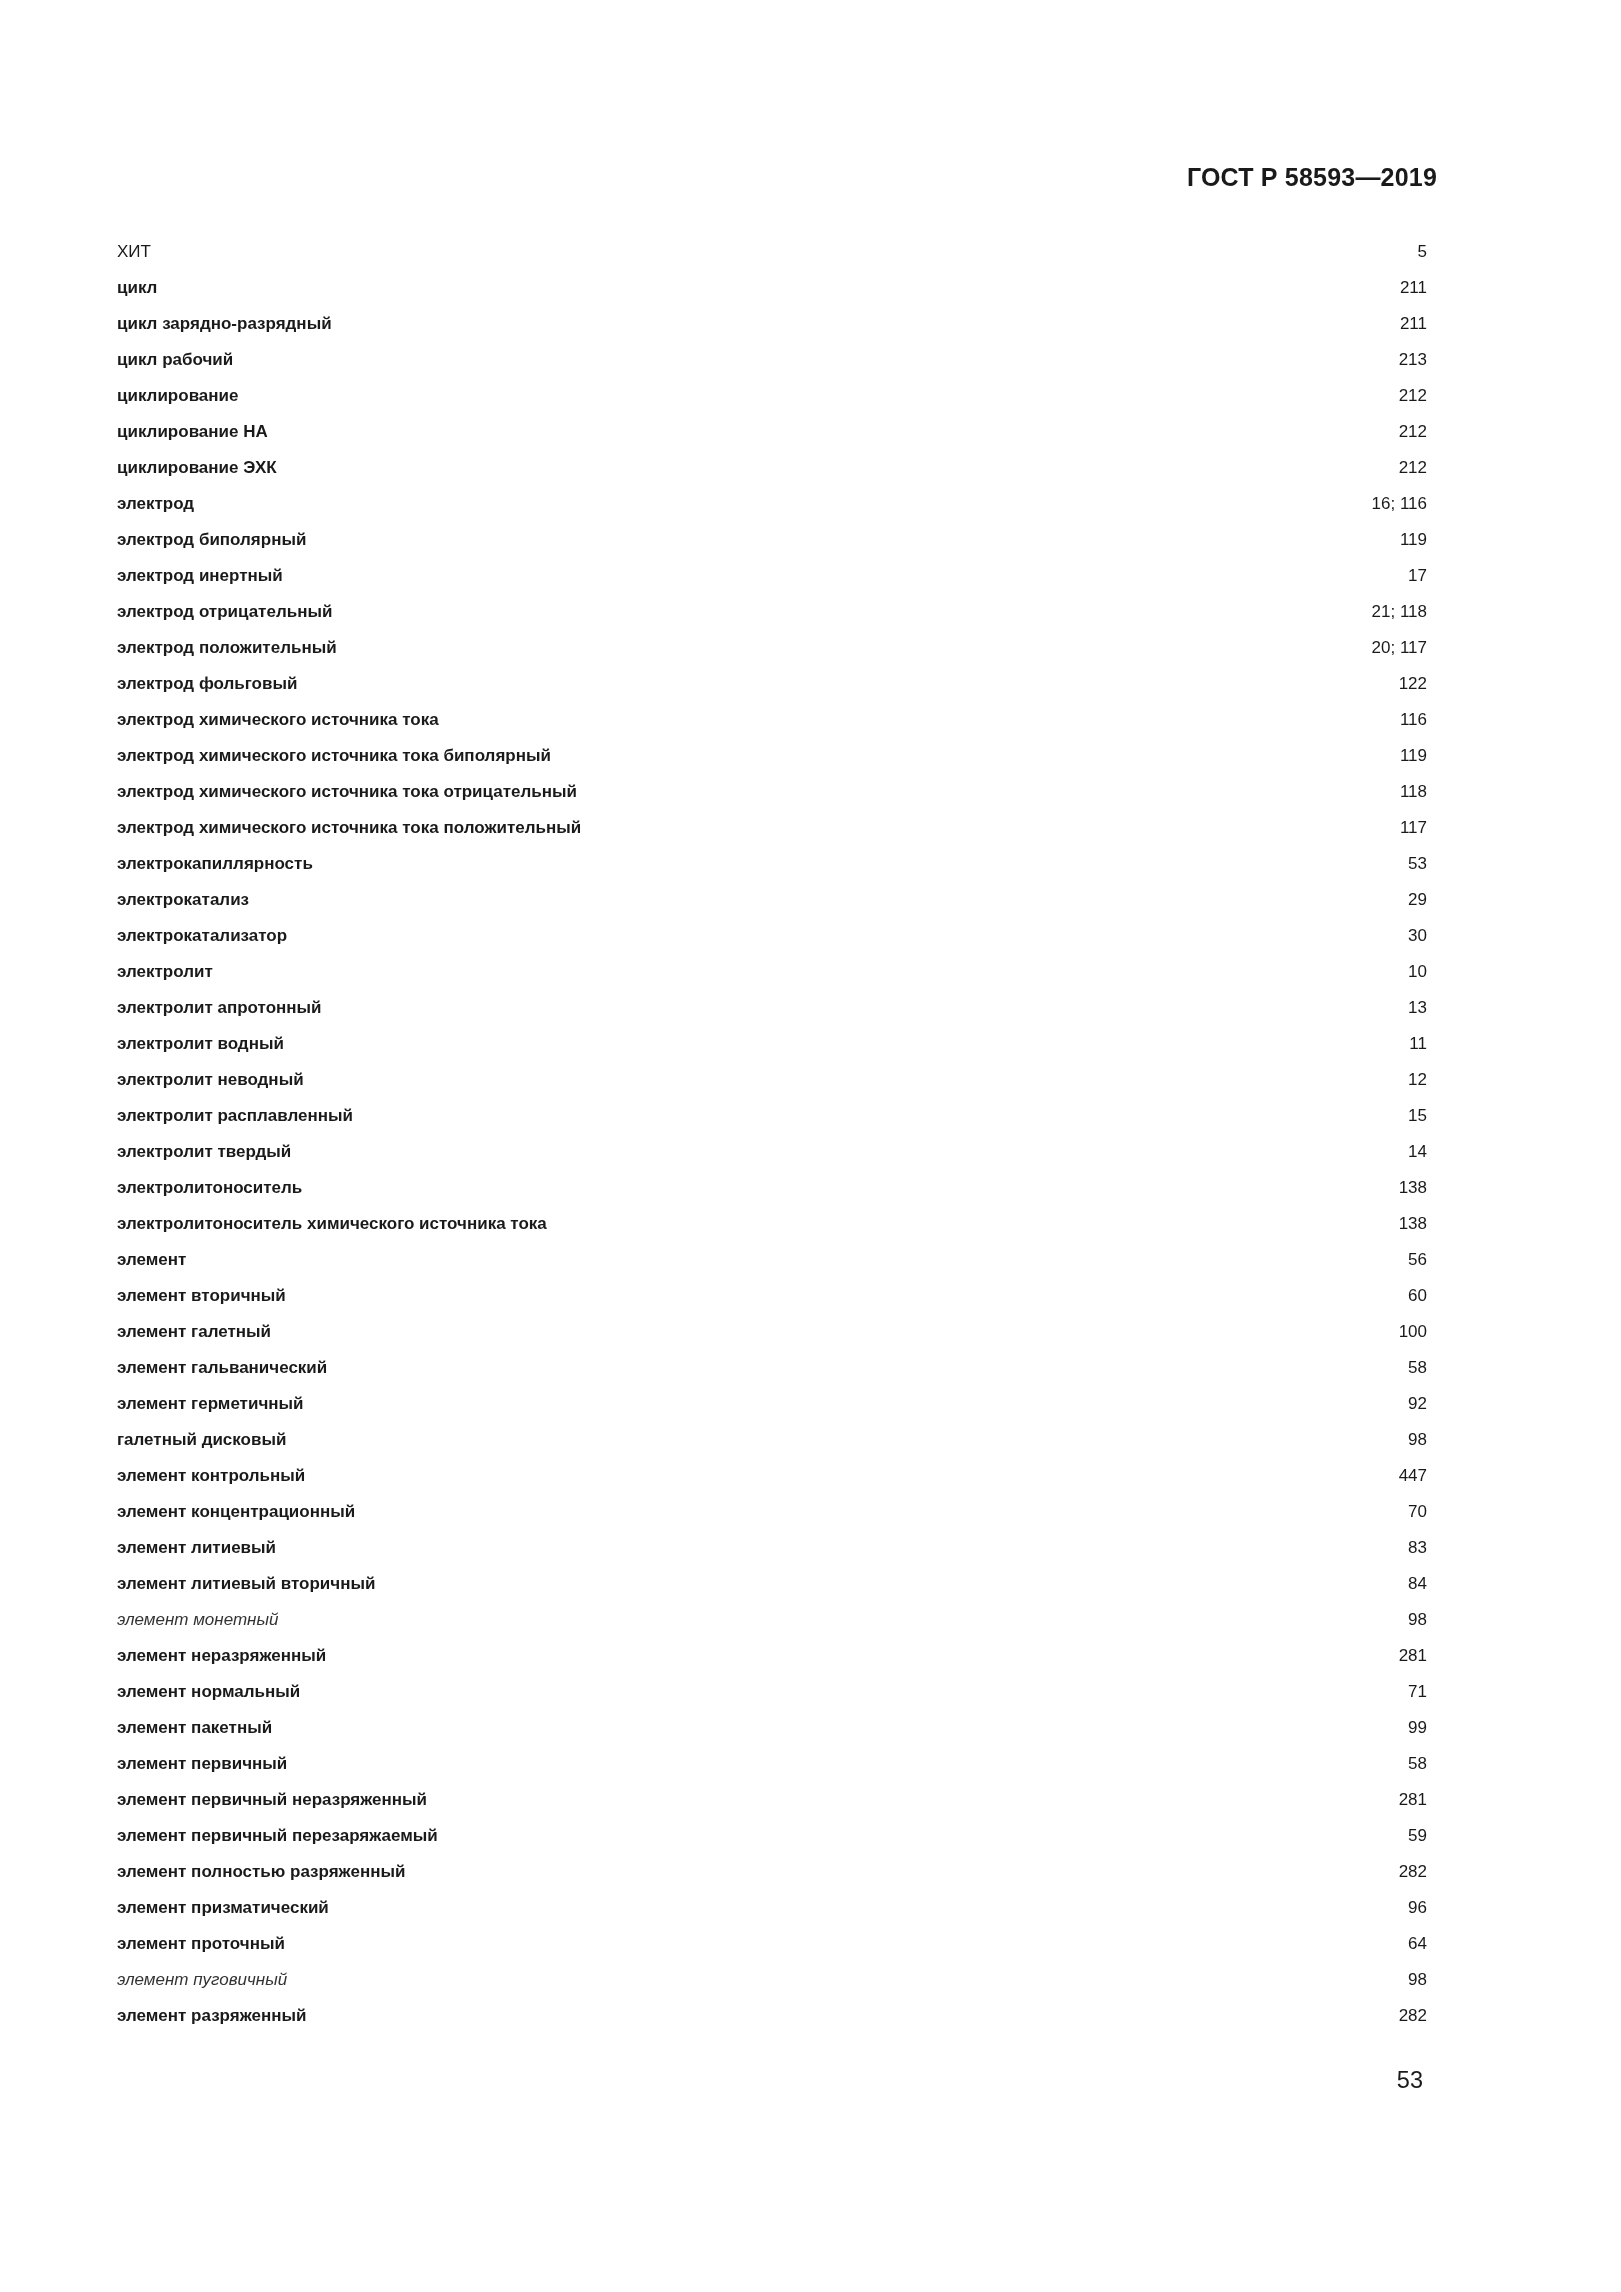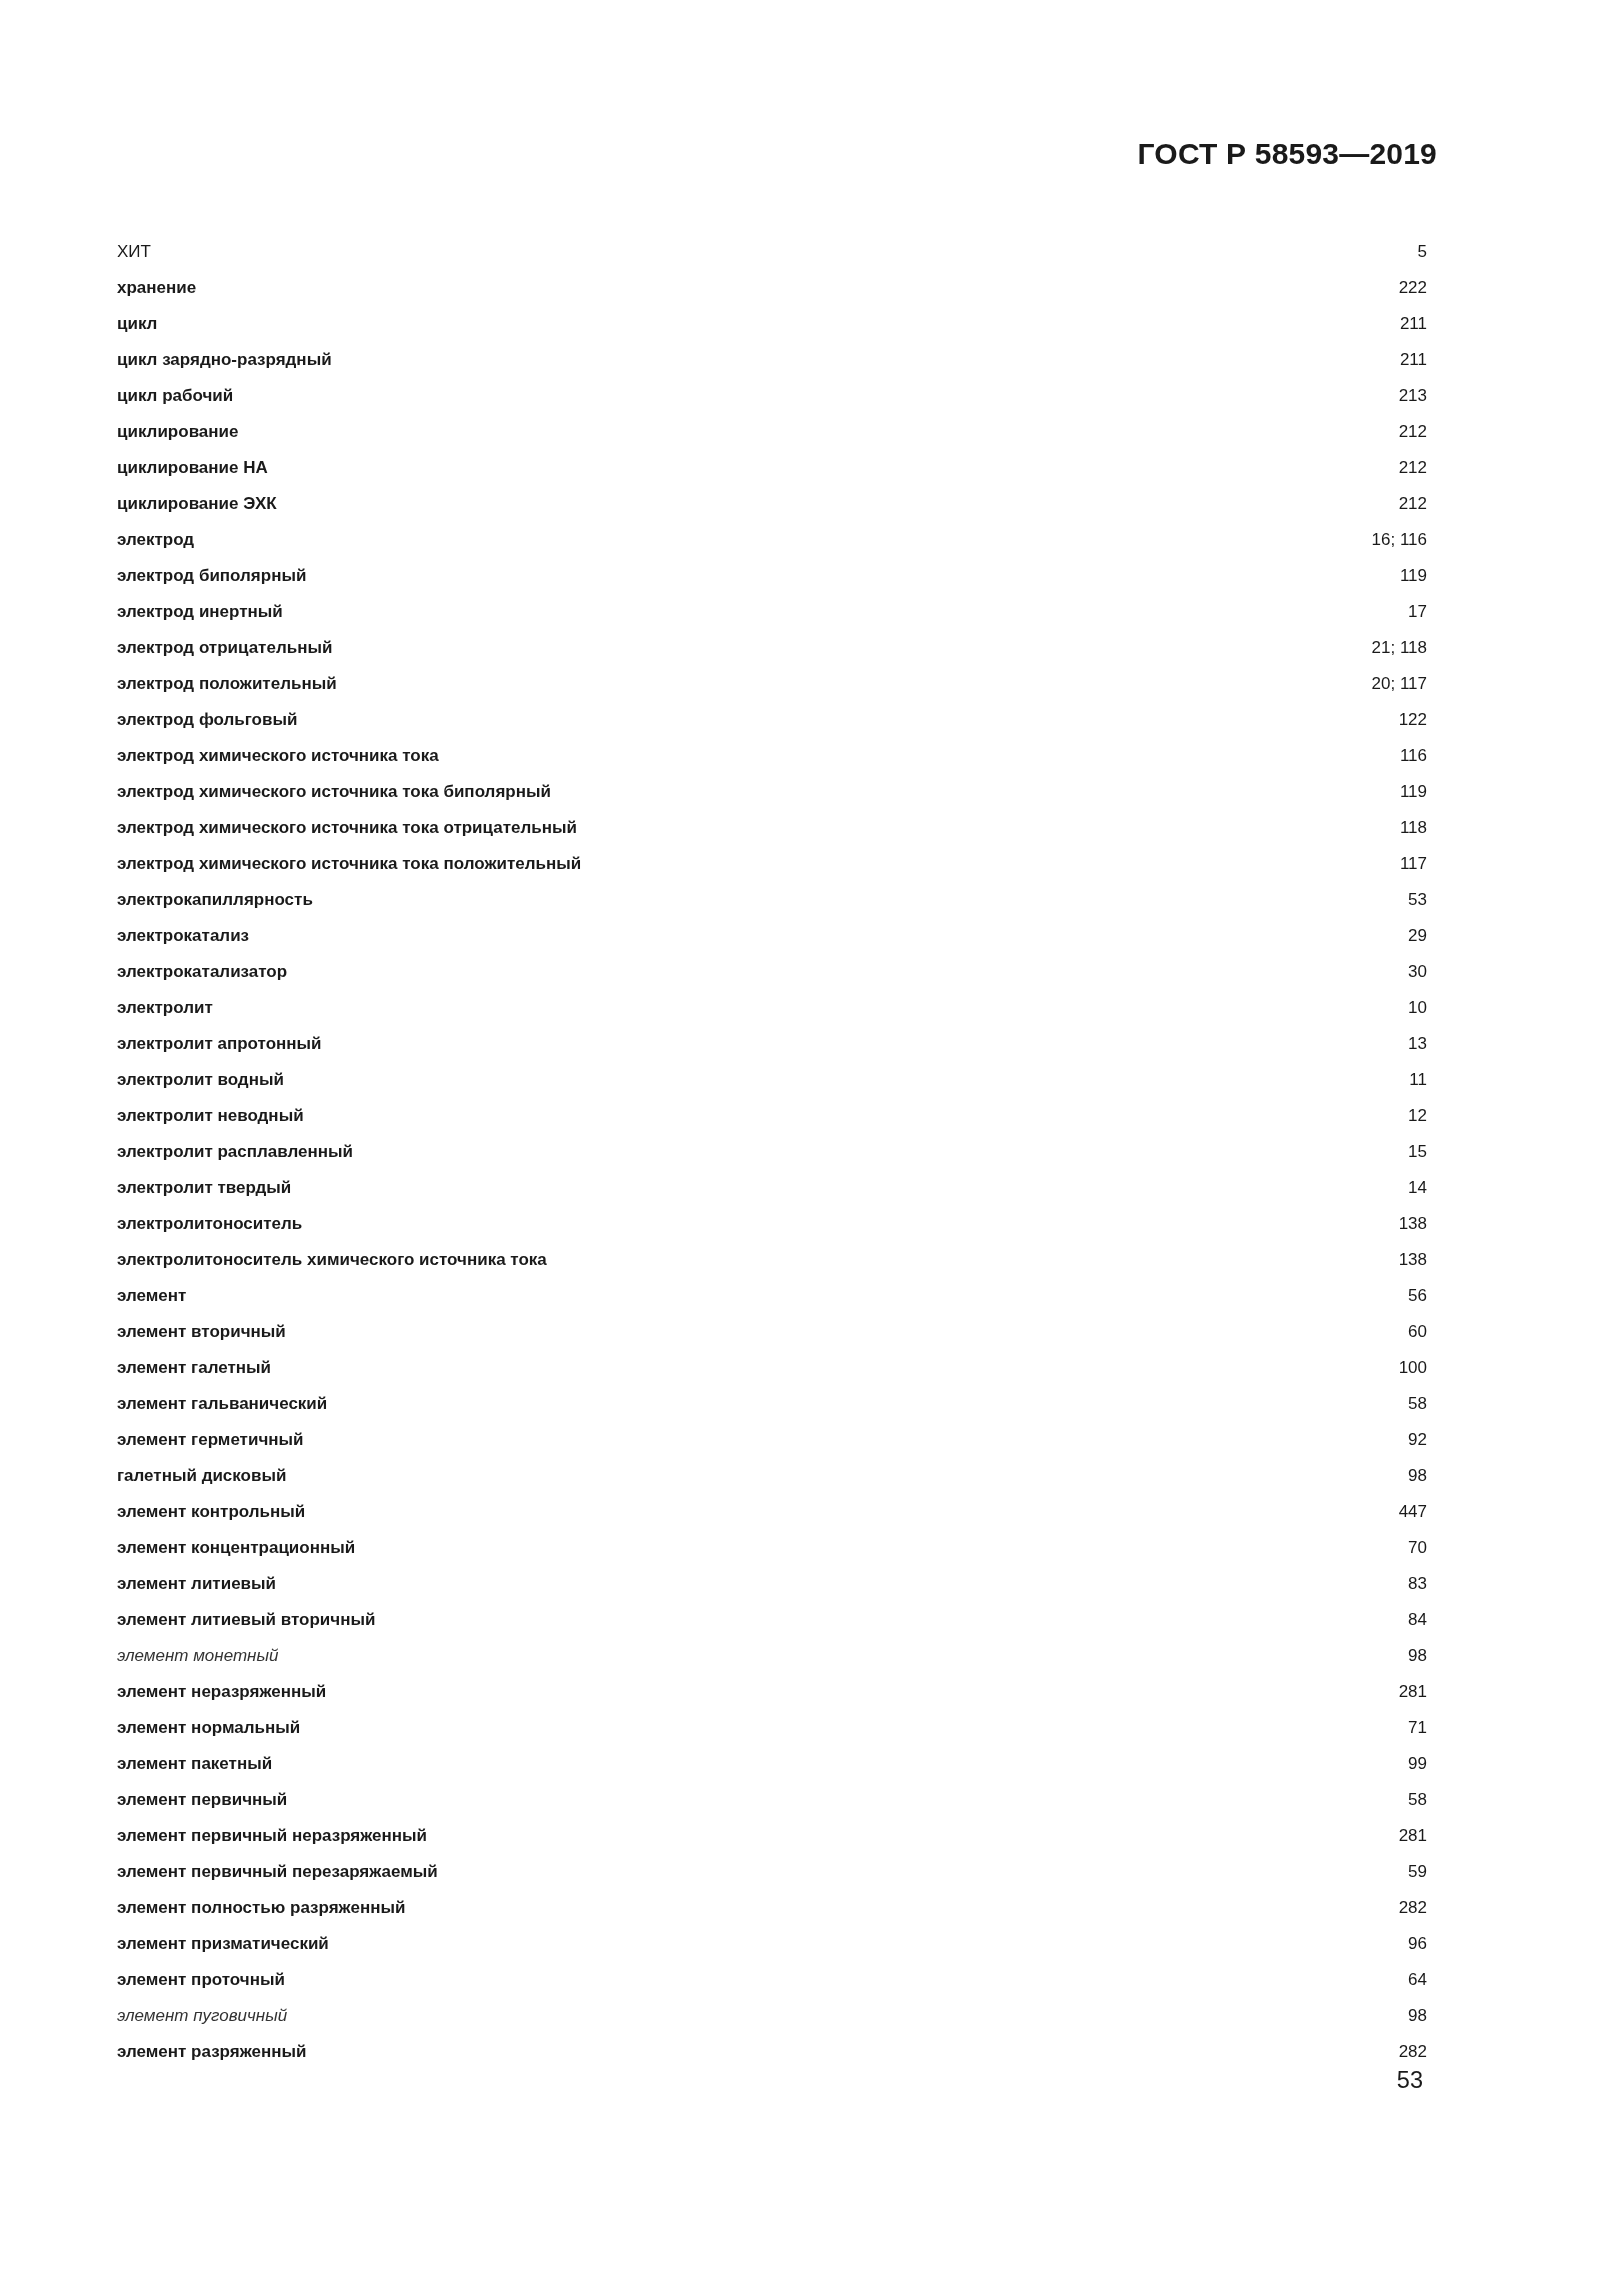--- a/index.html
+++ b/index.html
@@ -1,22 +1,22 @@
 <!DOCTYPE html>
 <html><head>
 <meta charset="utf-8">
 <style>
   html, body { margin: 0; padding: 0; background: #ffffff; }
   body {
     width: 1621px; height: 2293px; position: relative; overflow: hidden;
     font-family: "Liberation Sans", sans-serif; color: #1a1a1a;
   }
   .header {
-    position: absolute; right: 184px; top: 136px;
-    font-size: 30px; font-weight: bold; letter-spacing: 0.2px;
+    position: absolute; right: 184px; top: 160px;
+    font-size: 25px; font-weight: bold; letter-spacing: 0.2px;
     line-height: 35px;
   }
   .index-list {
     position: absolute; left: 117px; top: 236px; width: 1312px;
     margin: 0; padding: 0; list-style: none;
   }
   .row {
     display: flex; justify-content: space-between; align-items: baseline;
     height: 36px; line-height: 31px; font-size: 17px;
   }
@@ -33,24 +33,20 @@
 <body>
 
 <div class="header">ГОСТ Р 58593—2019</div>
 
 <ul class="index-list" id="index-list">
     <li class="row">
       <span class="term regular">ХИТ</span>
       <span class="ref">5</span>
     </li>
     <li class="row">
-      <span class="term bold">хранение</span>
-      <span class="ref">222</span>
-    </li>
-    <li class="row">
       <span class="term bold">цикл</span>
       <span class="ref">211</span>
     </li>
     <li class="row">
       <span class="term bold">цикл зарядно-разрядный</span>
       <span class="ref">211</span>
     </li>
     <li class="row">
       <span class="term bold">цикл рабочий</span>
       <span class="ref">213</span>

